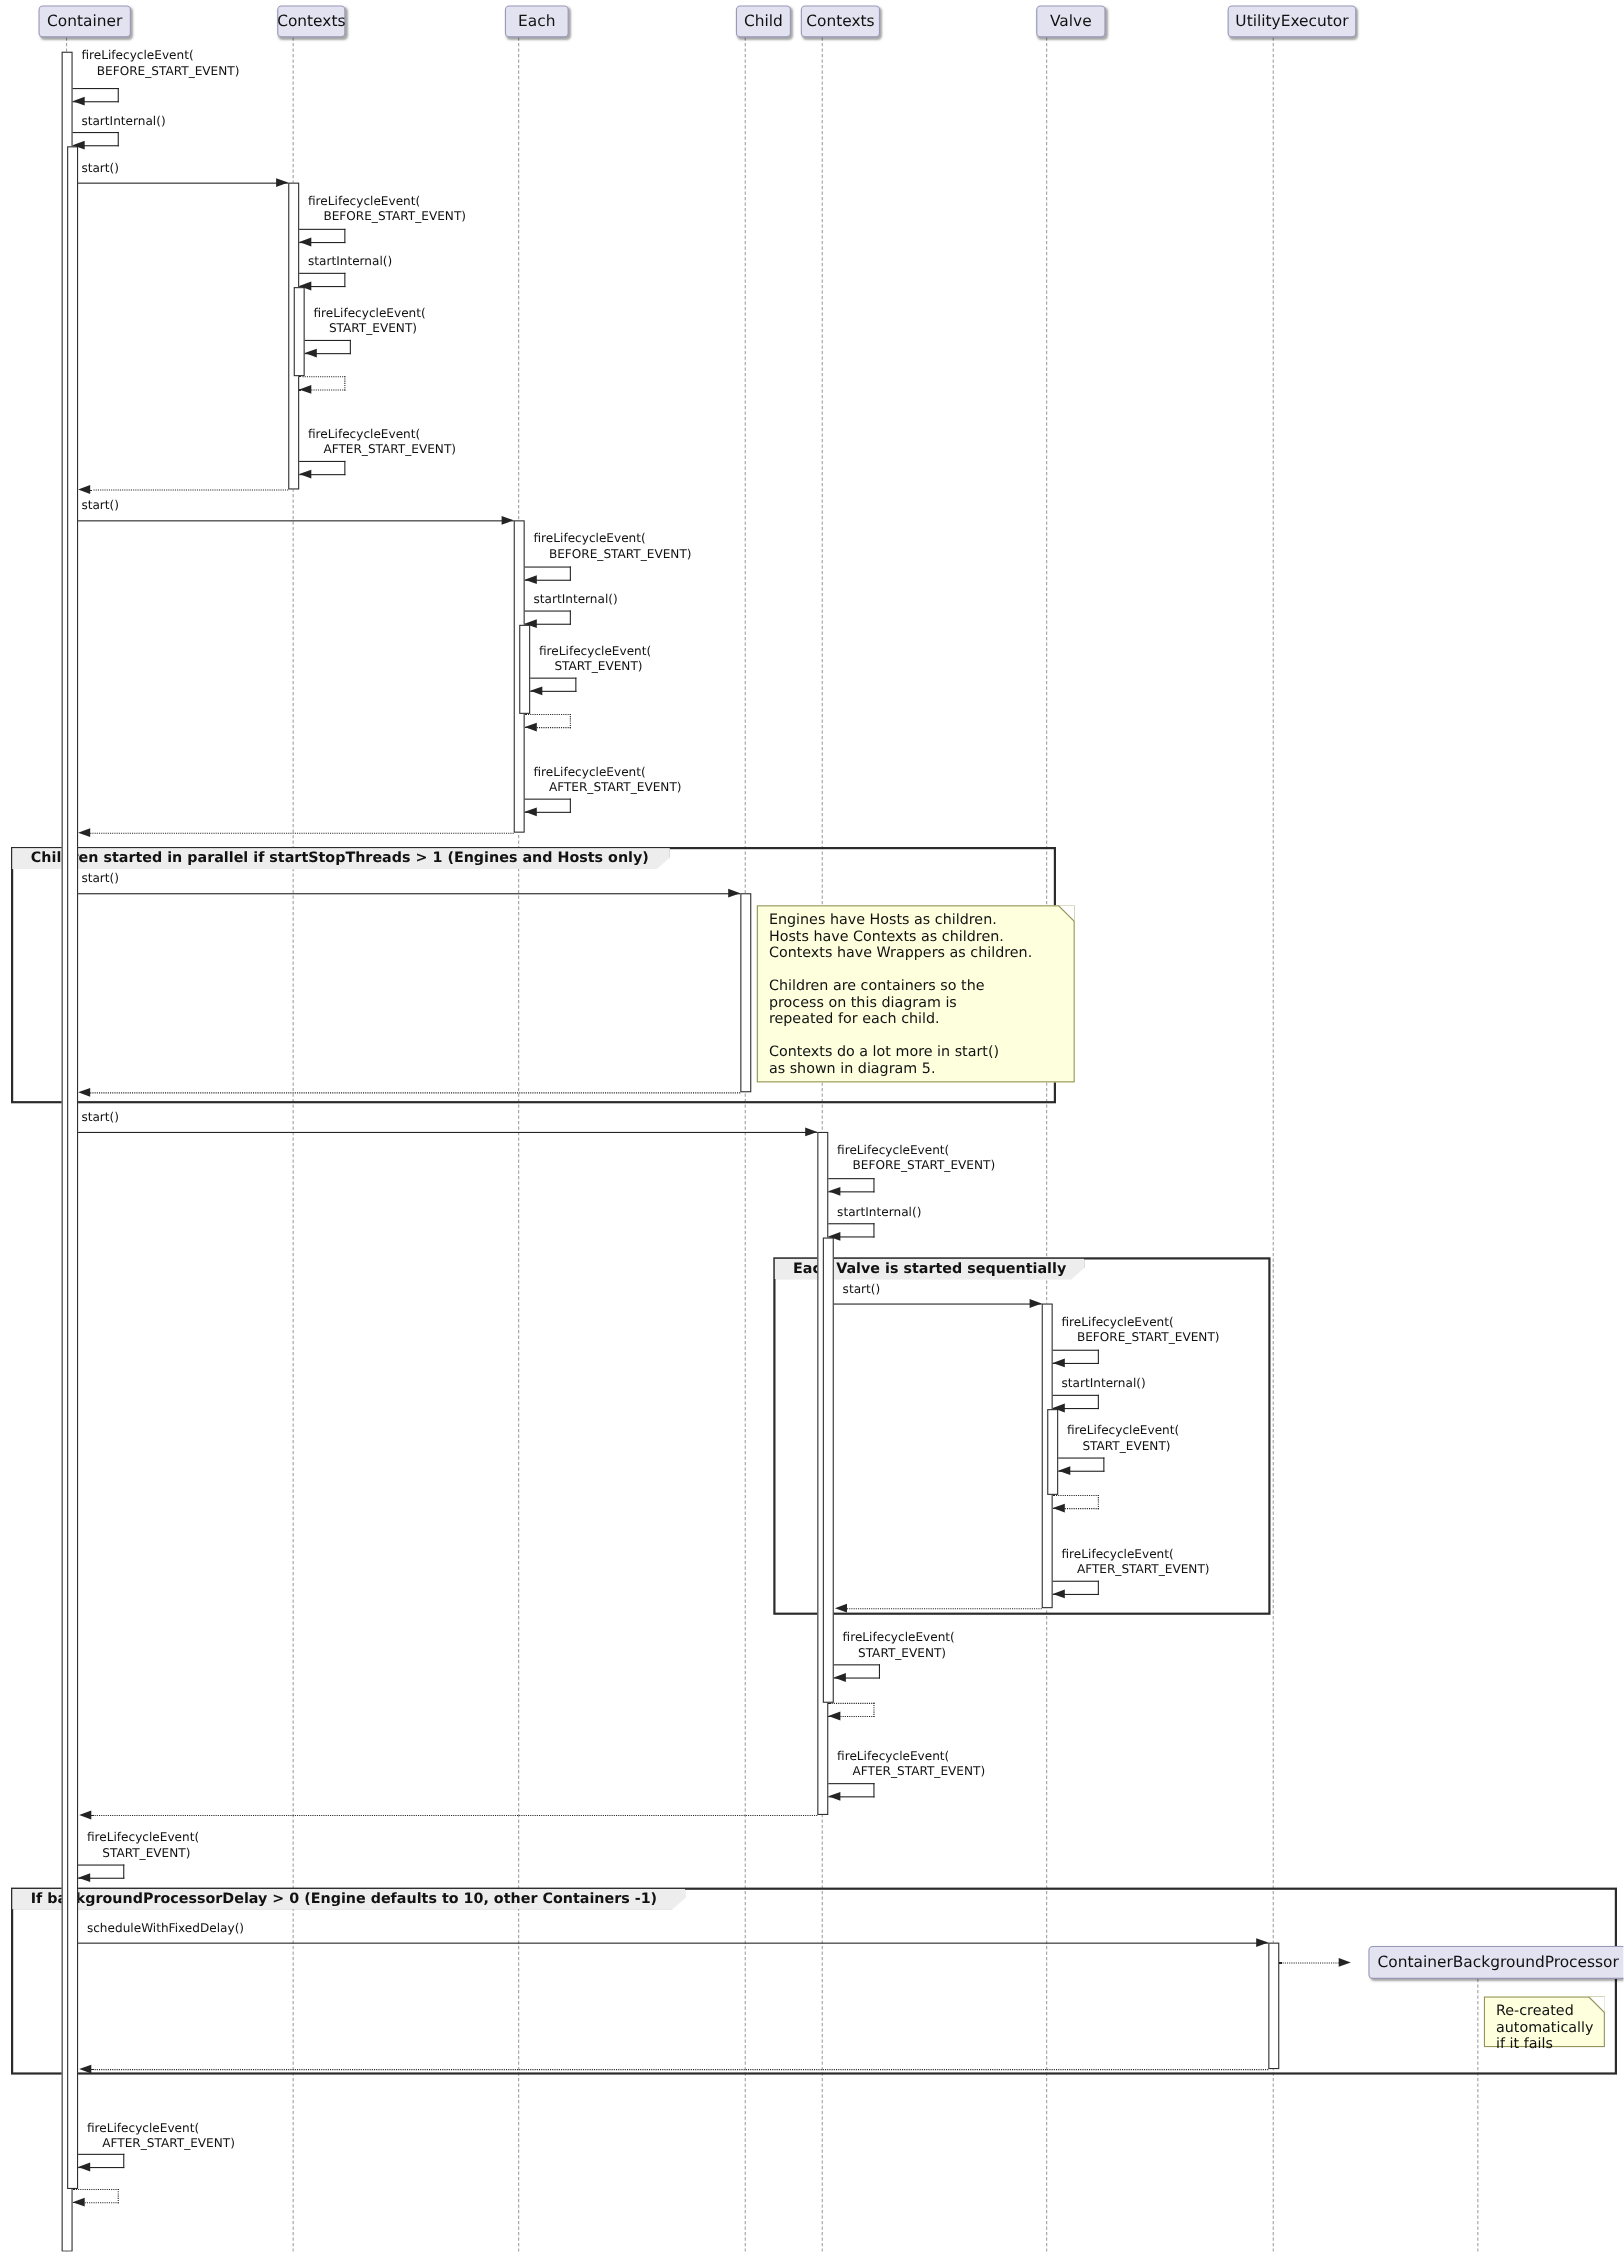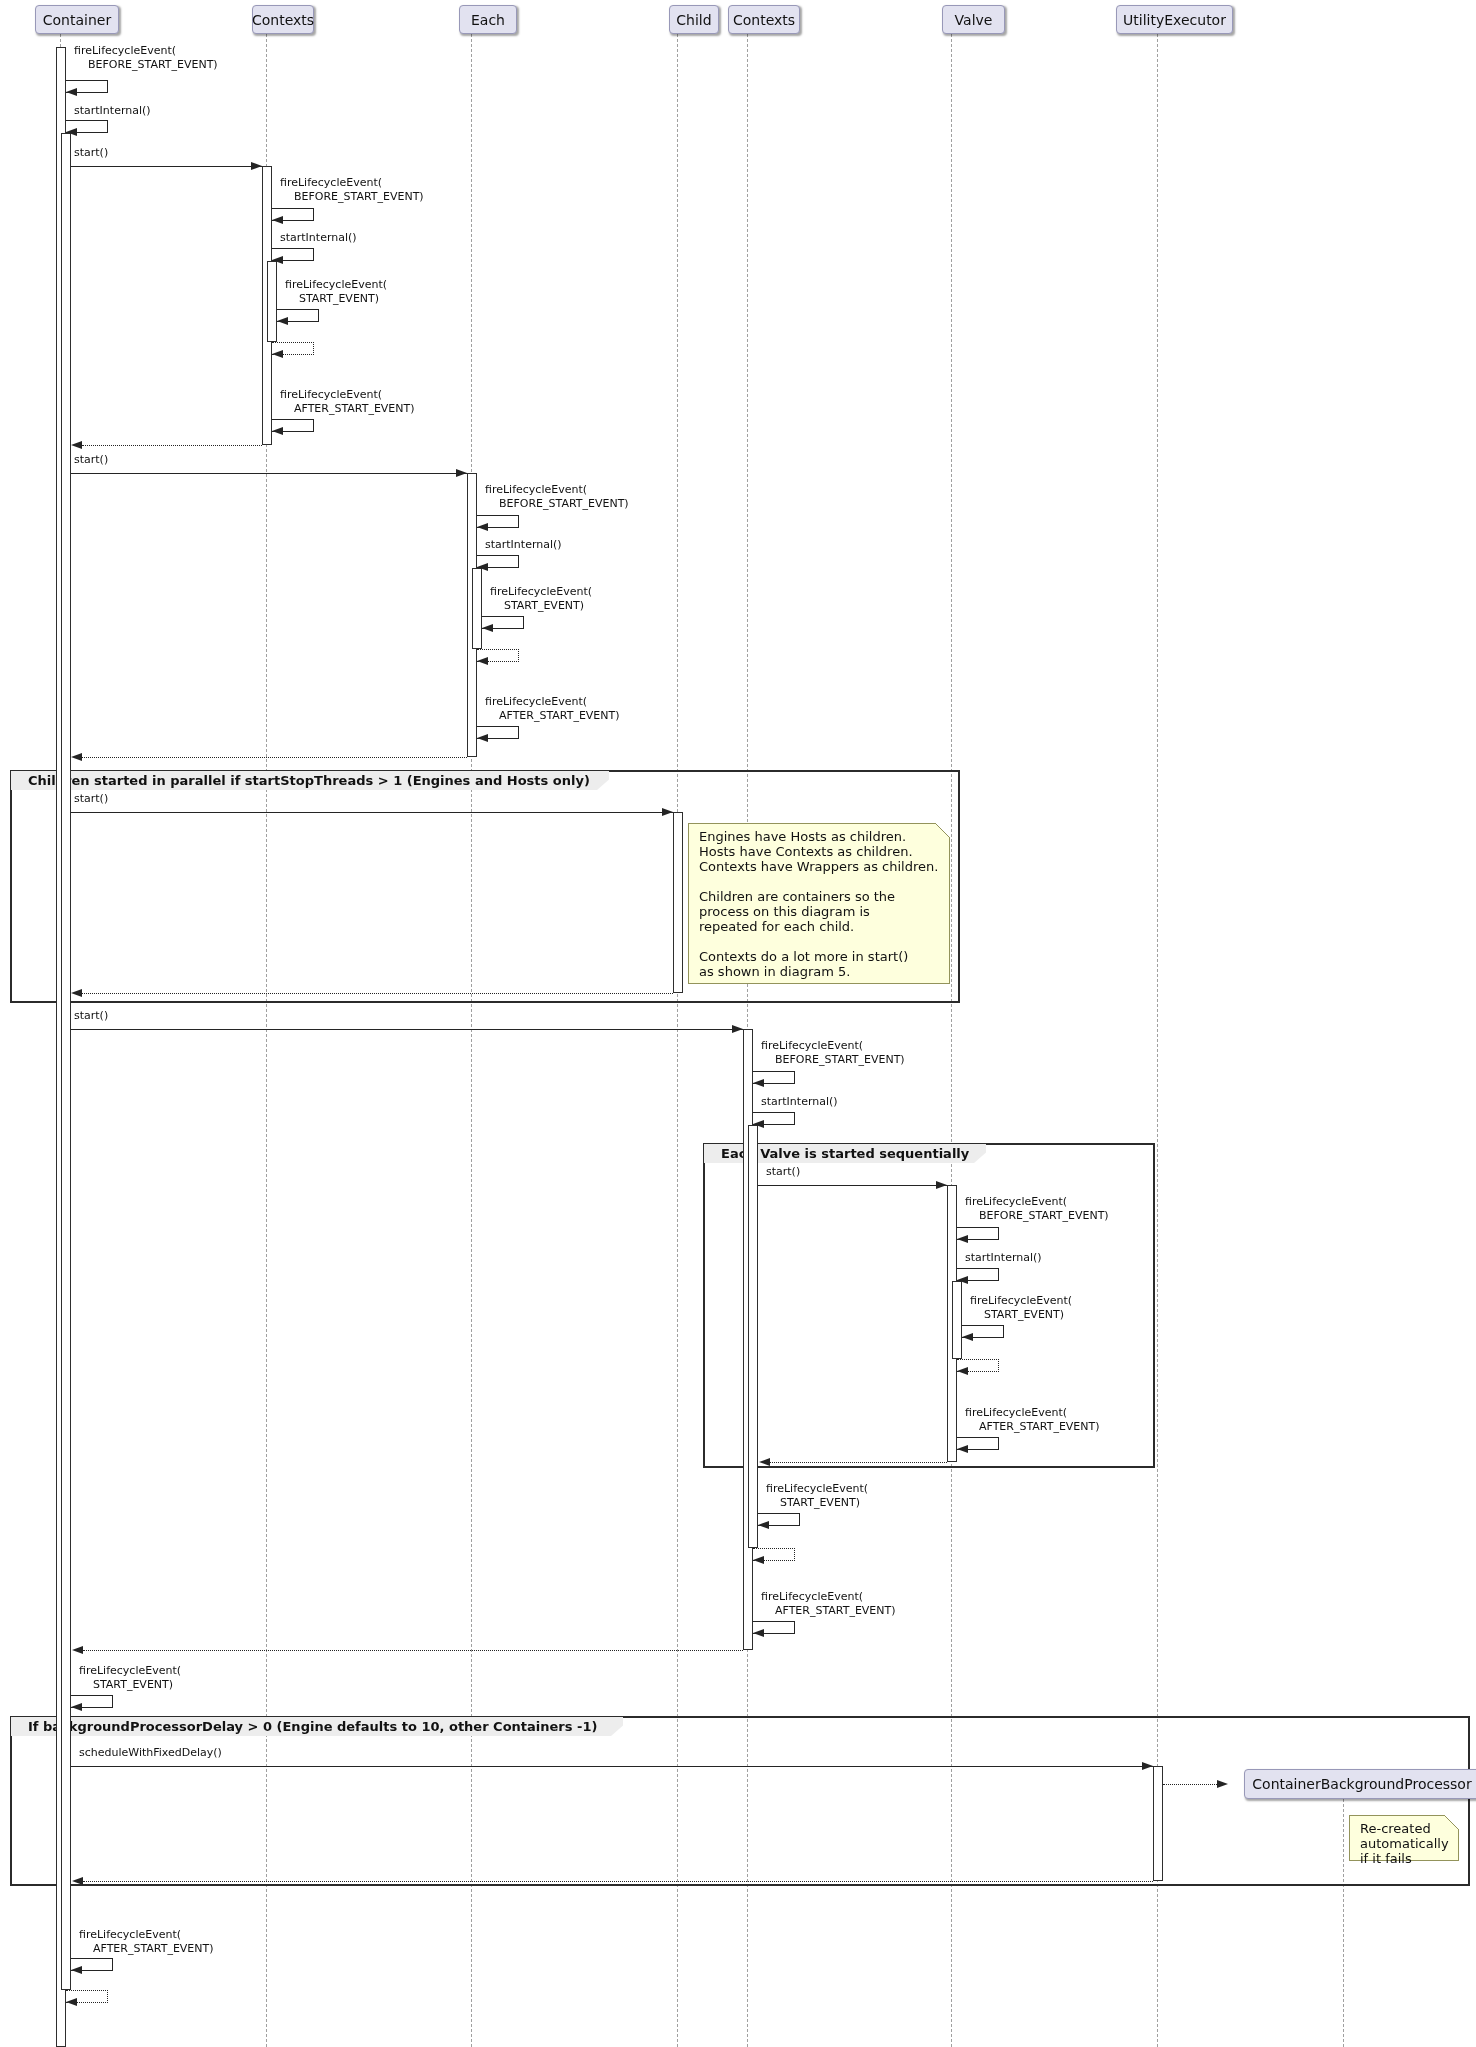--- a/index.html
+++ b/index.html
@@ -216,21 +216,21 @@
   <div class="ah l" style="left:72px;top:1877px"></div>
 
   <div class="lbl" style="left:79px;top:1928px">fireLifecycleEvent(
     AFTER_START_EVENT)</div>
   <div class="loop" style="left:71px;top:1958px"></div>
   <div class="ah l" style="left:71px;top:1966px"></div>
 
   <div class="loop dot" style="left:66px;top:1990px"></div>
   <div class="ah l" style="left:66px;top:1998px"></div>
 
-  <div class="note" style="left:688px;top:823px;width:262px;height:161px">
+  <div class="note" style="left:688px;top:823px;width:289px;height:161px">
     <span class="note-text">Engines have Hosts as children.
 Hosts have Contexts as children.
 Contexts have Wrappers as children.
 
 Children are containers so the
 process on this diagram is
 repeated for each child.
 
 Contexts do a lot more in start()
 as shown in diagram 5.</span>

